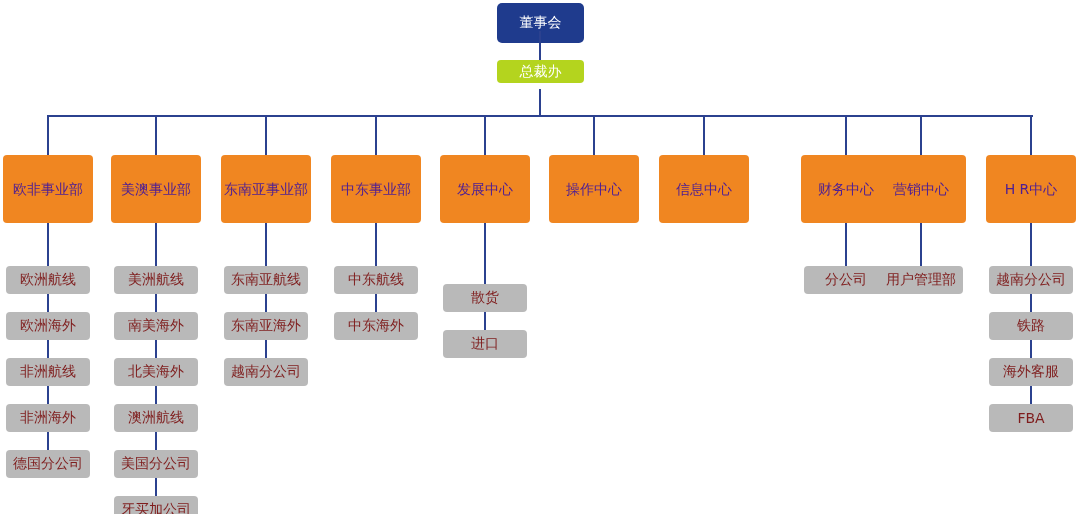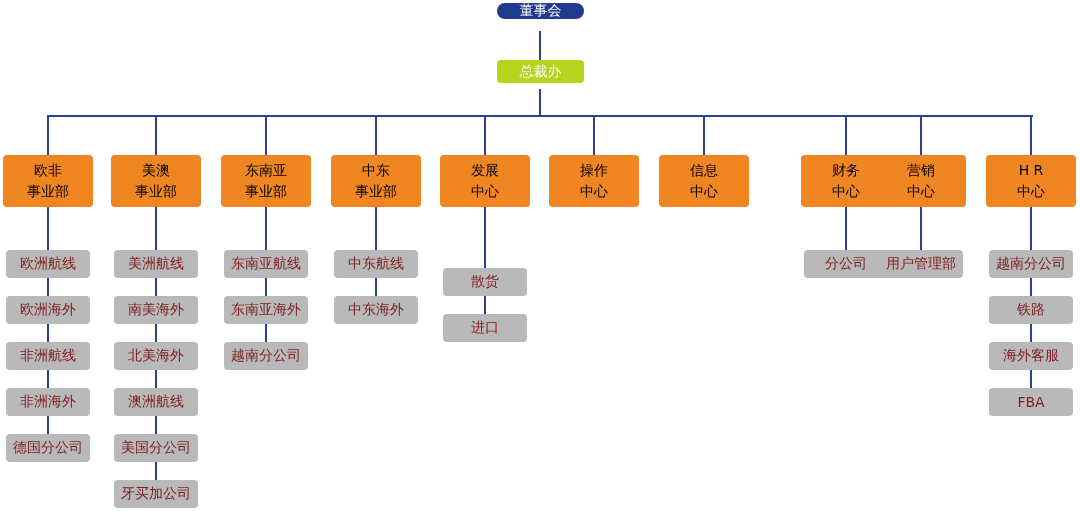--- a/index.html
+++ b/index.html
@@ -4,33 +4,33 @@
 <style>
   html,body { margin:0; padding:0; background:#fff; }
   #chart {
     position:relative; width:1080px; height:514px; background:#fff;
     font-family:"DejaVu Sans","Liberation Sans",sans-serif; overflow:hidden;
   }
   .box {
     position:absolute; display:flex; align-items:center; justify-content:center;
     color:#fff; border-radius:4px; box-sizing:border-box; font-size:14px;
   }
-  #root-box   { left:497px; top:3px;  width:87px; height:16px; background:var(--navy); border-radius:10px; }
+  #root-box   { left:497px; top:3px;  width:87px; height:40px; background:var(--navy); border-radius:5px; }
   #pres-box   { left:497px; top:60px; width:87px; height:23px; background:var(--green); }
   .vseg { position:absolute; width:2px; background:var(--line); }
   #root-link  { left:539px; top:31px; height:29px; }
   #pres-link  { left:539px; top:89px; height:26px; }
   #bus        { position:absolute; left:47px; top:115px; width:986px; height:2px; background:var(--line); }
   .col { position:absolute; top:117px; width:90px; display:flex; flex-direction:column; align-items:center; }
   .drop  { width:2px; height:38px; background:var(--line); }
   .link1 { width:2px; height:43px; background:var(--line); }
   .link  { width:2px; height:18px; background:var(--line); }
   .dept {
-    width:90px; height:52px; background:var(--orange); border-radius:4px;
-    color:#000000; display:flex; flex-direction:column; align-items:center; justify-content:center;
+    width:90px; height:68px; background:var(--orange); border-radius:4px;
+    color:#4c1d95; display:flex; align-items:center; justify-content:center;
     font-size:14px; line-height:21px; text-align:center; flex-shrink:0;
   }
   .sub {
     width:84px; height:28px; background:var(--gray); border-radius:4px;
     color:#7f1d1d; display:flex; align-items:center; justify-content:center;
     font-size:14px; white-space:nowrap; flex-shrink:0;
   }
 </style>
 </head>
 <body>

